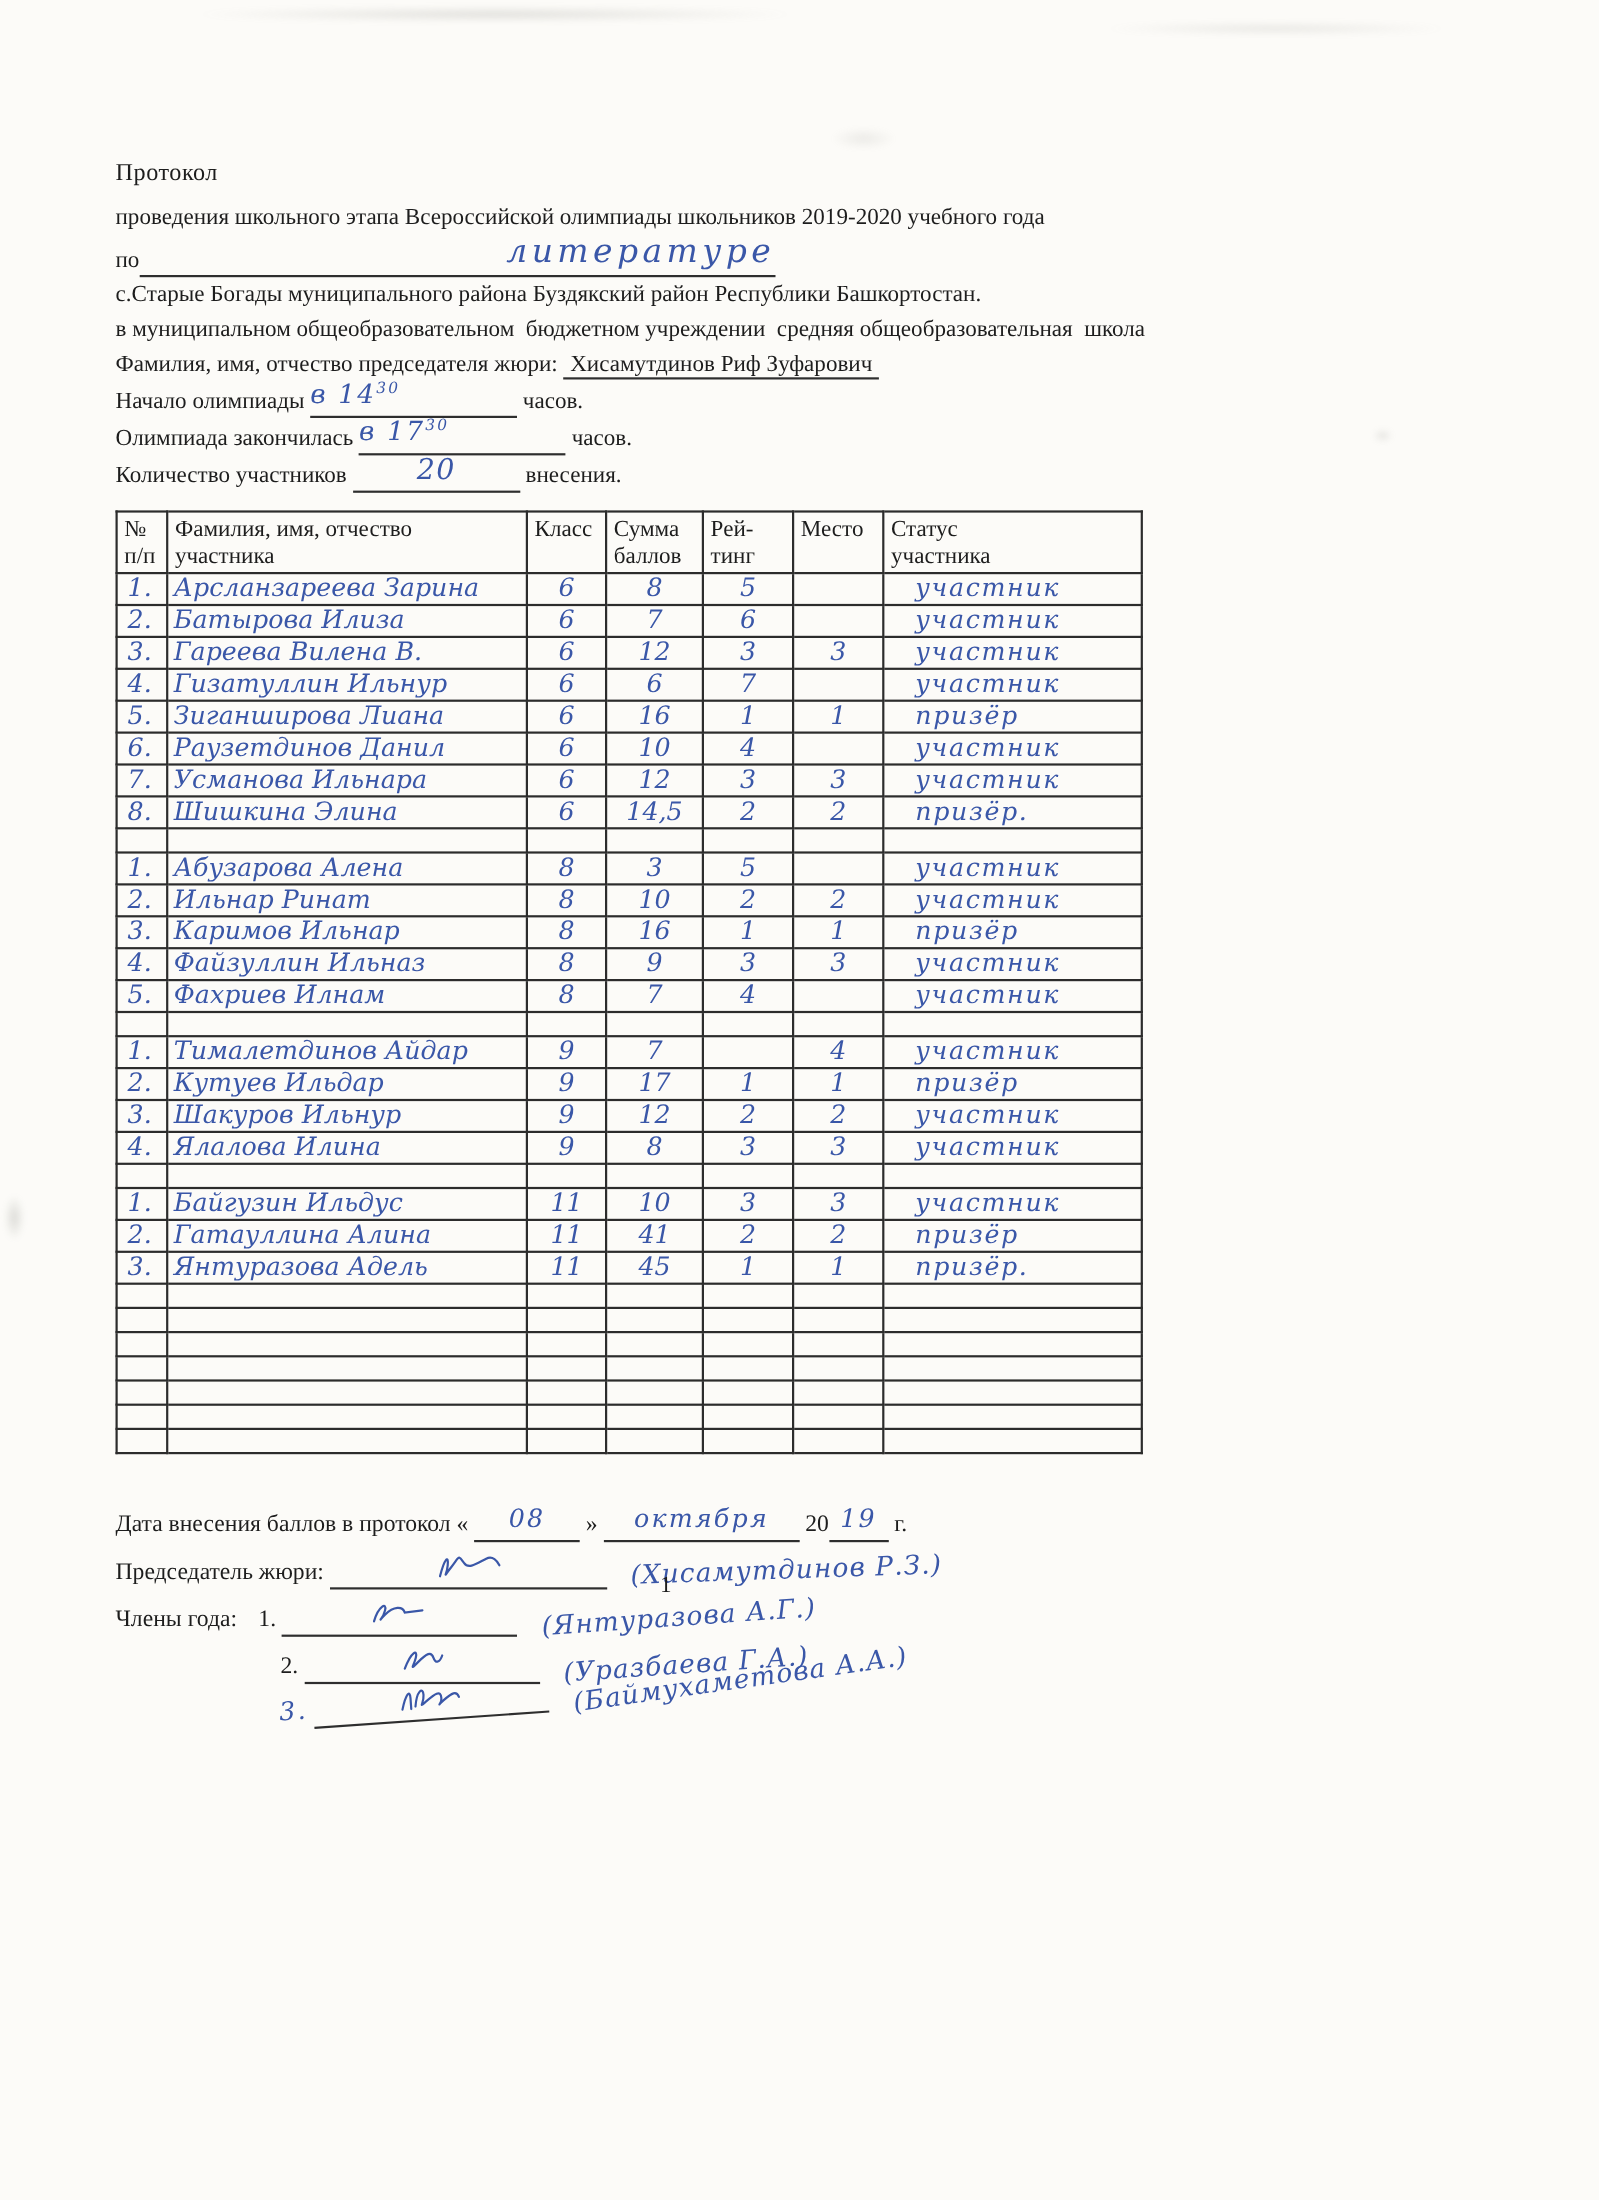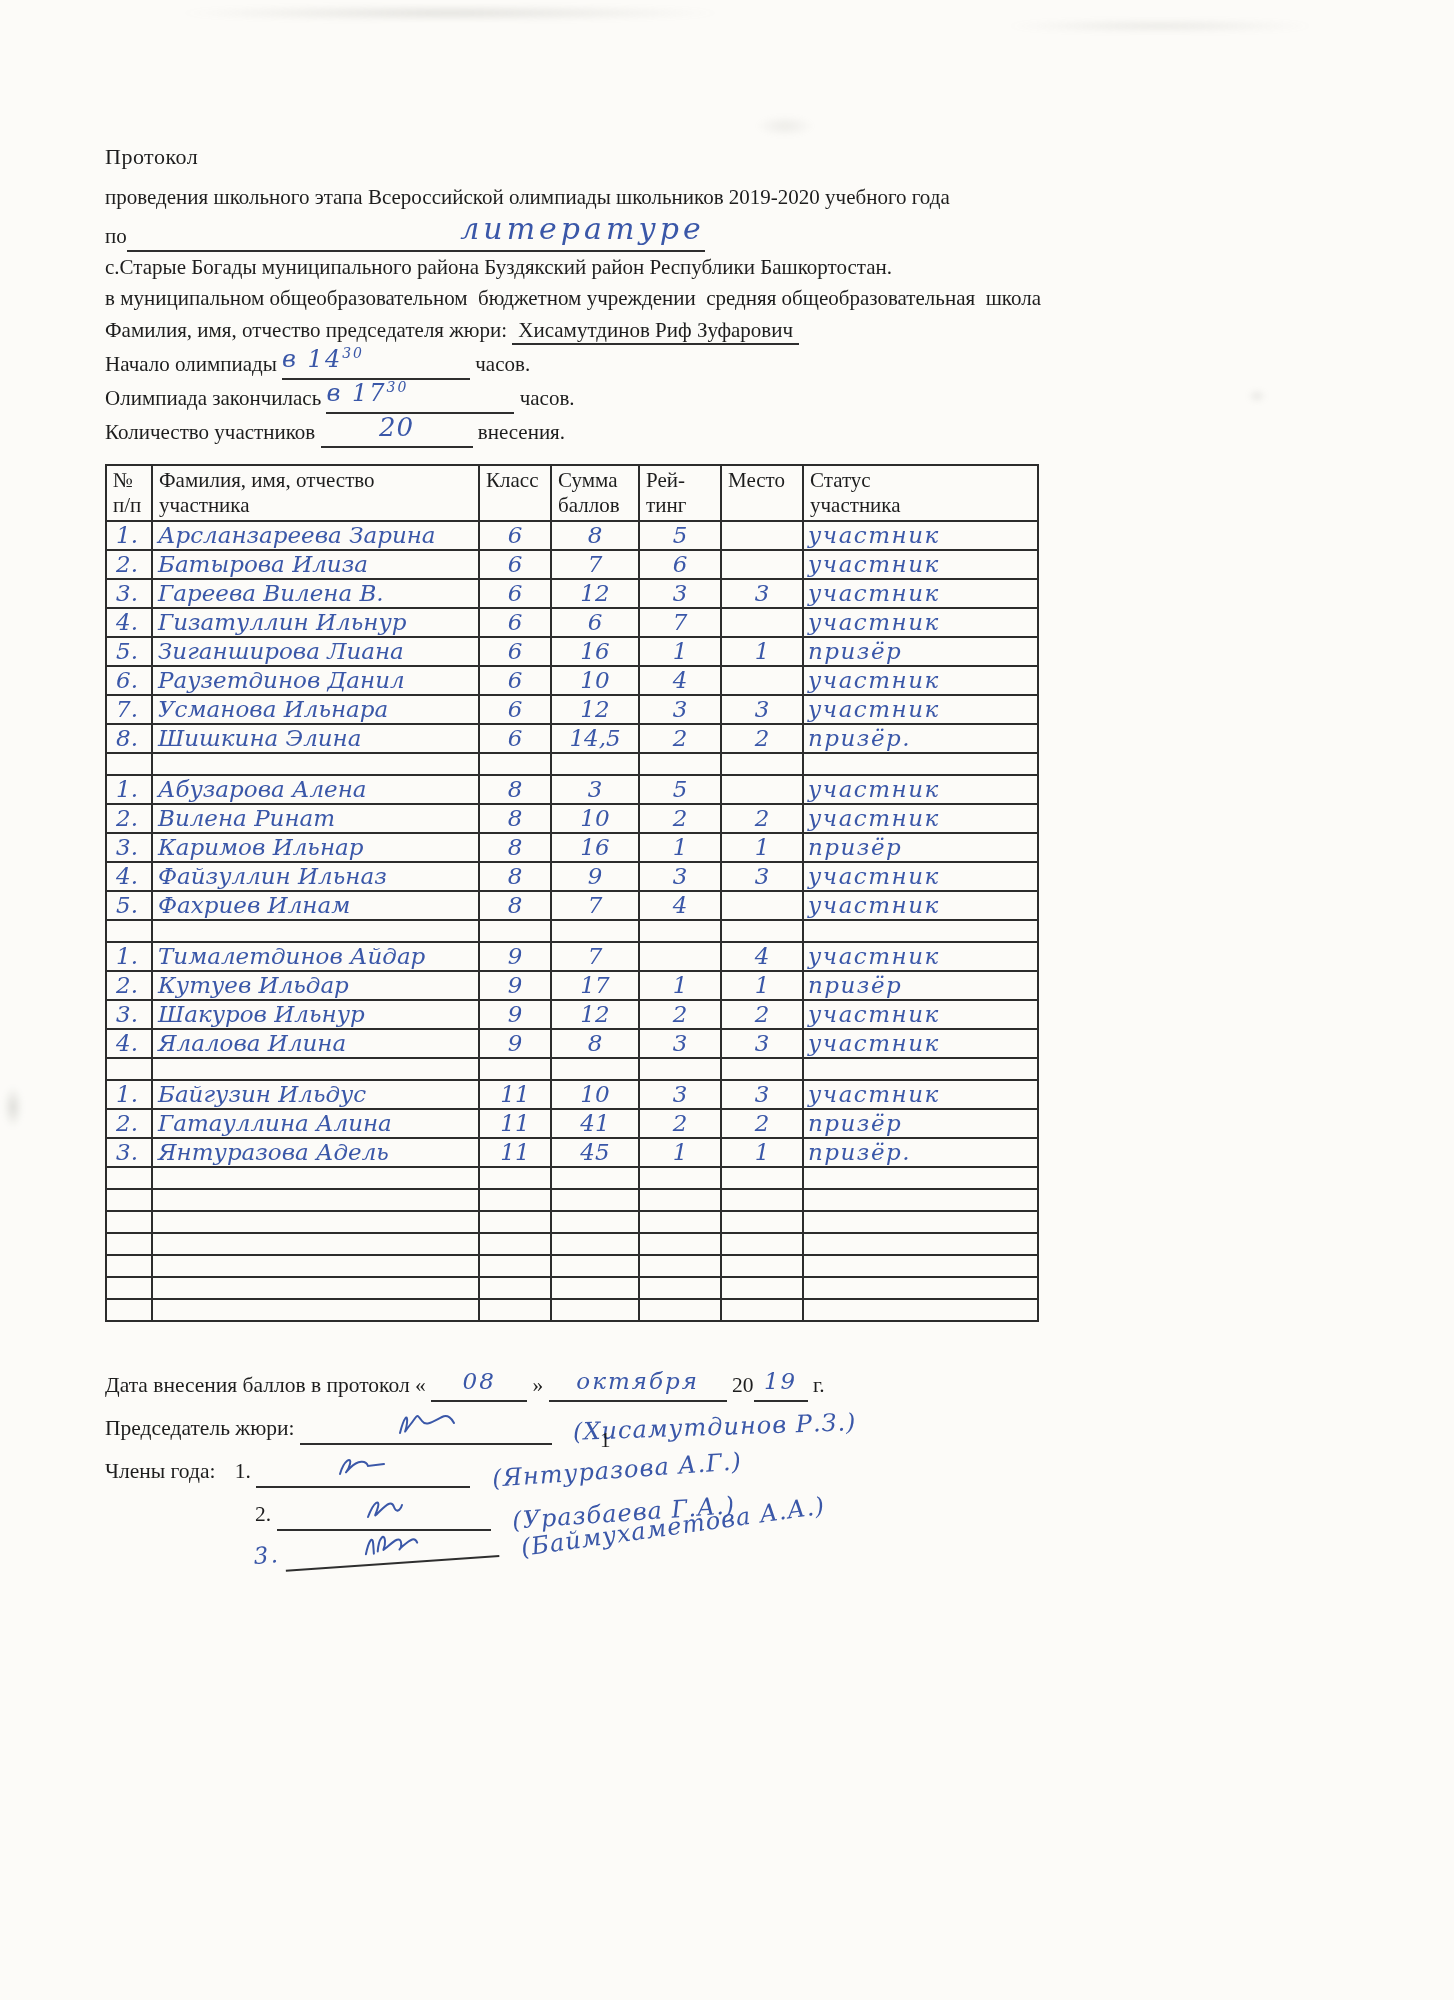--- a/index.html
+++ b/index.html
@@ -22,21 +22,21 @@
   .count-hw{font-size:26px;letter-spacing:1px;}
 
   .protocol-table{border-collapse:collapse;table-layout:fixed;width:932px;margin-top:16px;}
   .protocol-table th,.protocol-table td{border:2px solid #2c2c2c;overflow:hidden;}
   .protocol-table th{font-weight:normal;font-size:21px;line-height:25px;text-align:left;
                      vertical-align:top;padding:2px 6px;white-space:pre-line;}
   .protocol-table td{height:27px;padding:0 5px;font-size:23px;line-height:1;}
   .protocol-table tr.empty-row td{height:20px;}
   td.col-num{padding-left:9px;}
   td.col-grade,td.col-score,td.col-rating,td.col-place{text-align:center;}
-  td.col-status{padding-left:4px;letter-spacing:1.5px;}
+  td.col-status{padding-left:28px;letter-spacing:1.5px;}
 
   .footer{margin-top:46px;font-size:21.5px;}
   .fline{margin-bottom:8px;line-height:34px;white-space:nowrap;}
   .day-uline{width:96px;height:30px;text-align:center;}
   .month-uline{width:178px;height:30px;text-align:center;}
   .year-uline{width:54px;height:30px;text-align:center;}
   .fhw{font-size:23px;letter-spacing:2px;}
   .sig-uline{width:252px;height:32px;text-align:center;}
   .sig-short{width:214px;}
   .member-indent{margin-left:150px;}
@@ -215,21 +215,21 @@
             <td class="col-num hw">1.</td>
             <td class="col-name hw">Абузарова Алена</td>
             <td class="col-grade hw">8</td>
             <td class="col-score hw">3</td>
             <td class="col-rating hw">5</td>
             <td class="col-place"></td>
             <td class="col-status hw">участник</td>
           </tr>
           <tr>
             <td class="col-num hw">2.</td>
-            <td class="col-name hw">Вилена Ринат</td>
+            <td class="col-name hw">Ильнар Ринат</td>
             <td class="col-grade hw">8</td>
             <td class="col-score hw">10</td>
             <td class="col-rating hw">2</td>
             <td class="col-place hw">2</td>
             <td class="col-status hw">участник</td>
           </tr>
           <tr>
             <td class="col-num hw">3.</td>
             <td class="col-name hw">Каримов Ильнар</td>
             <td class="col-grade hw">8</td>

